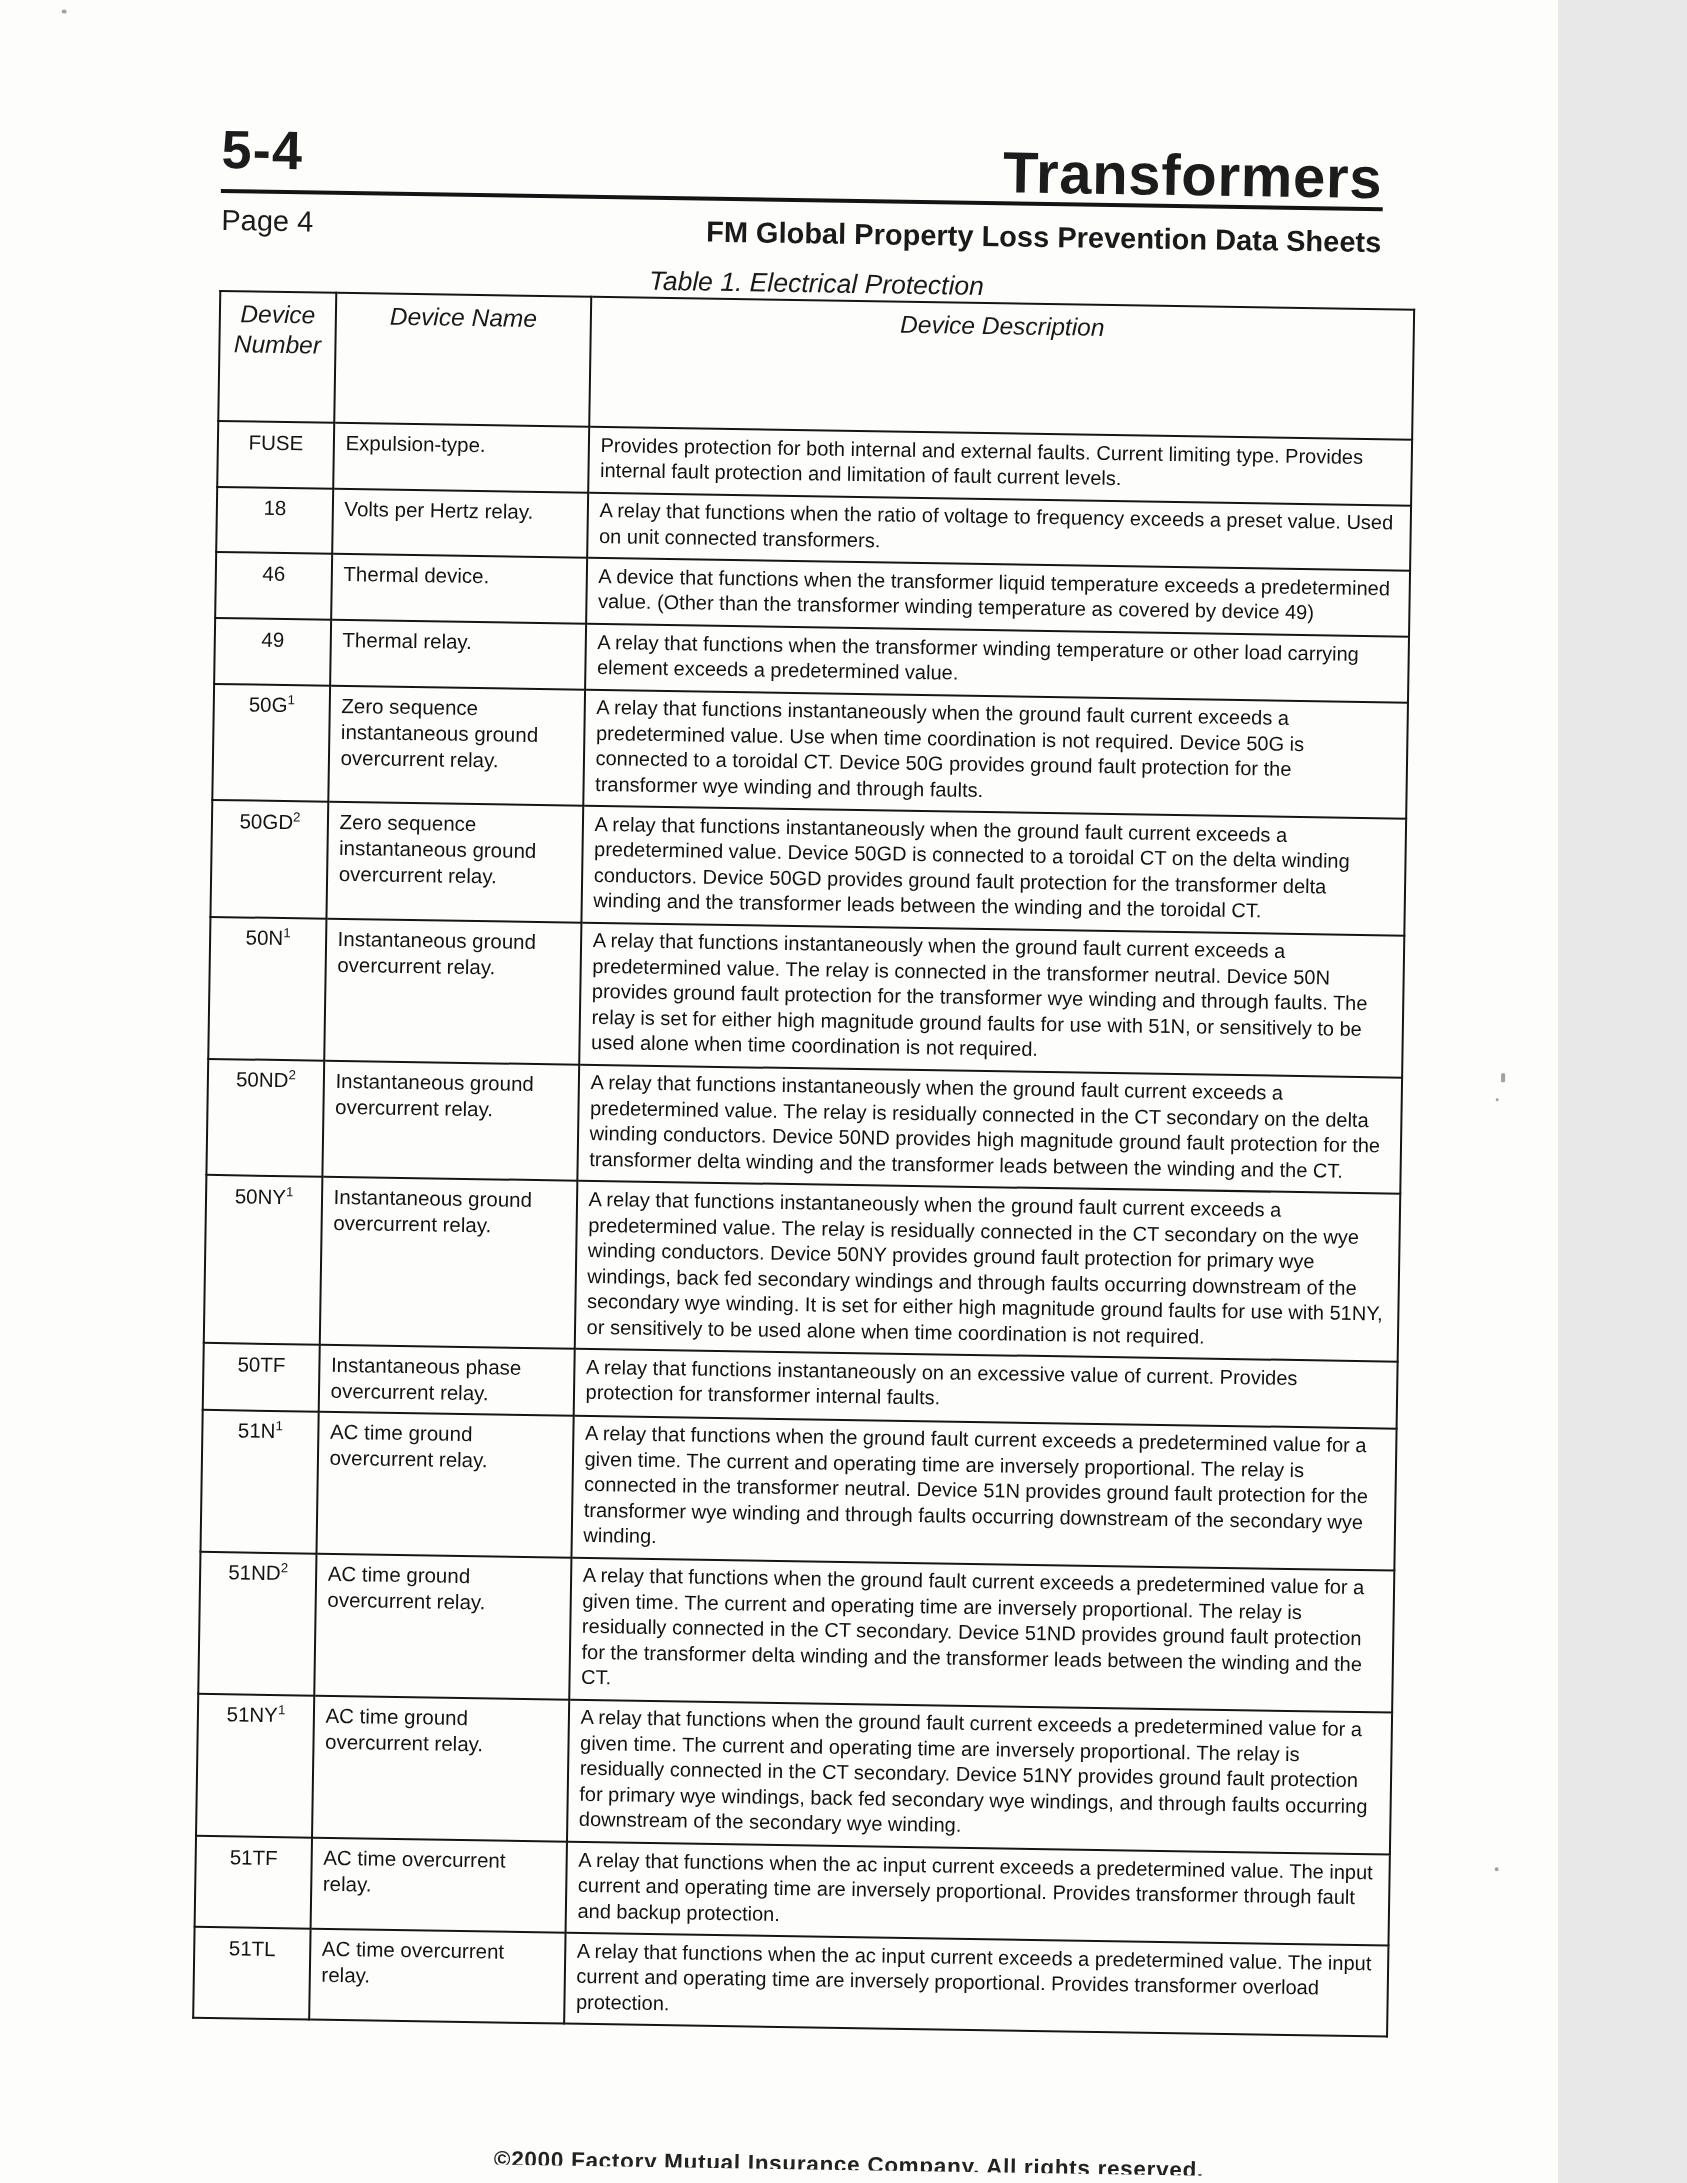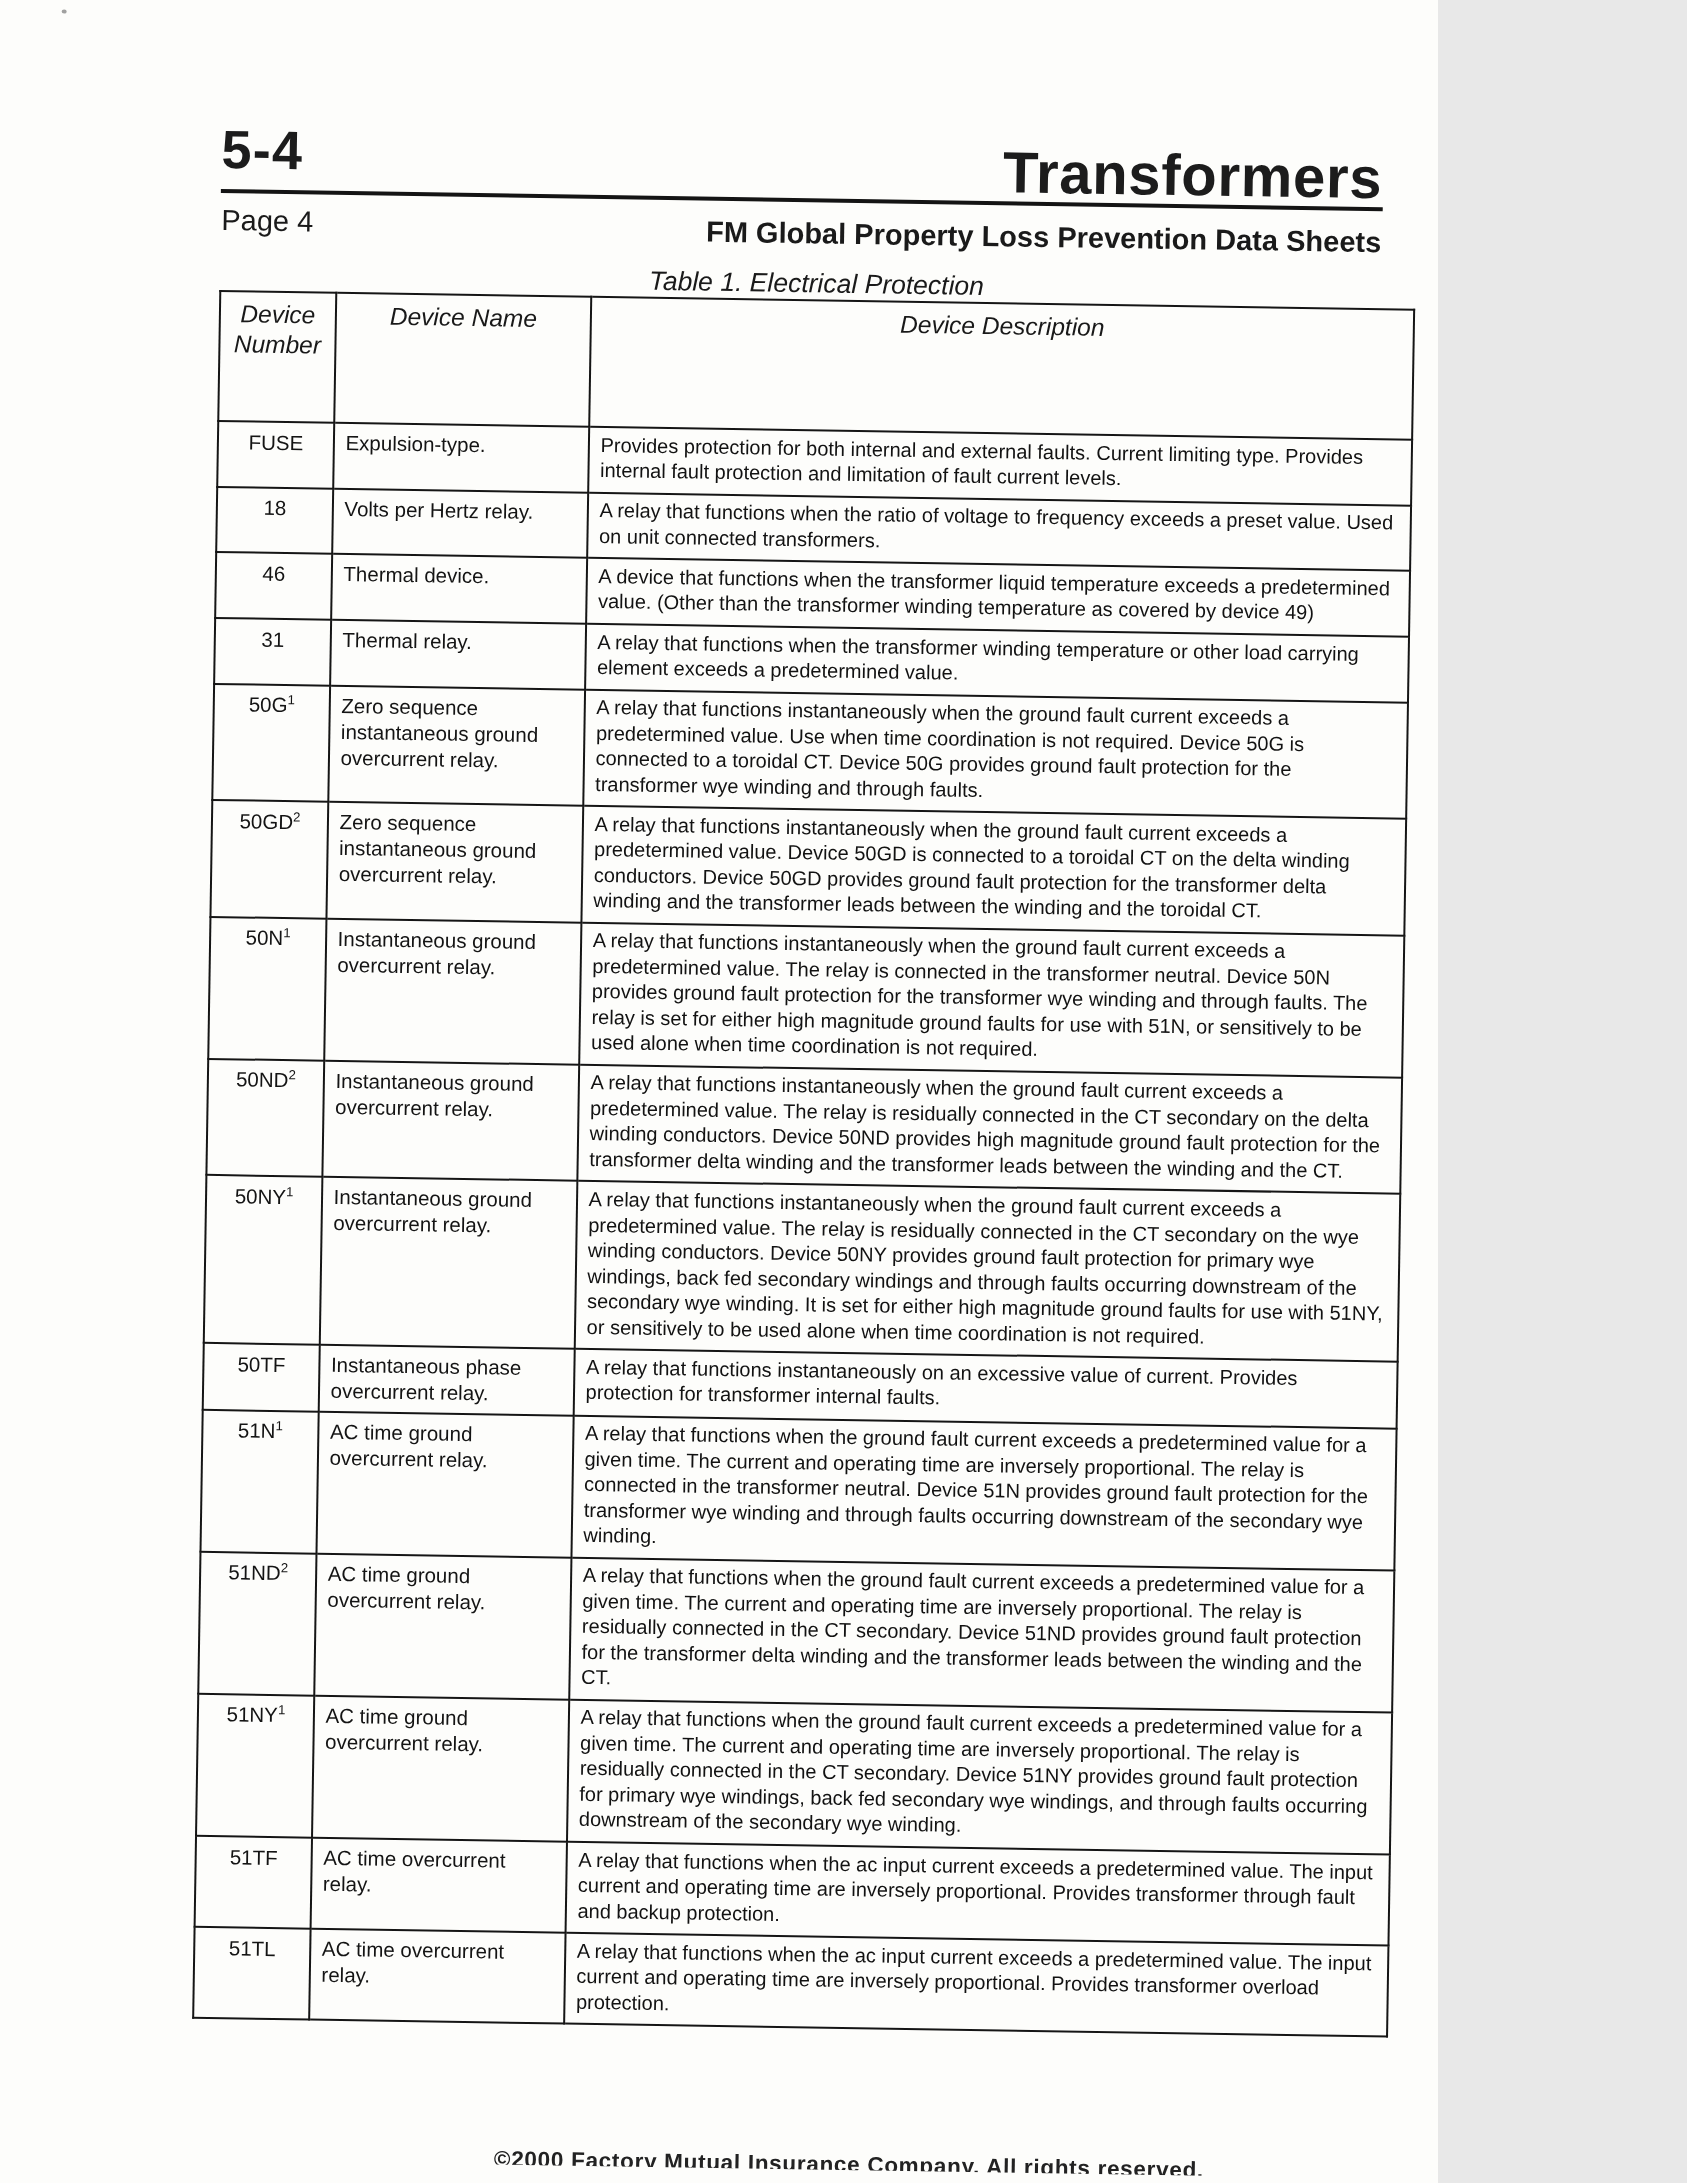--- a/index.html
+++ b/index.html
@@ -1,18 +1,18 @@
 <!DOCTYPE html>
 <html style="font-size:10.6px"><head>
 <meta charset="utf-8">
 <style>
   html,body{margin:0;padding:0;background:#e8e8e8;}
   .sheet{
     position:relative;
-    width:1438px;height:2183px;
+    width:1558px;height:2183px;
     background:#fdfdfb;
     overflow:hidden;
     font-family:"Liberation Sans", sans-serif;
     color:#161616;
   }
   .content{
     position:absolute;left:0;top:0;width:1687px;height:2183px;
     transform:rotate(0.9deg);
     transform-origin:222px 119px;
   }
@@ -141,21 +141,21 @@
     <td class="desc">A relay that functions when the ratio of voltage to frequency exceeds a preset value. Used on unit connected transformers.</td>
   </tr>
 
   <tr>
     <td class="num"><span class="numtext">46</span></td>
     <td class="name">Thermal device.</td>
     <td class="desc">A device that functions when the transformer liquid temperature exceeds a predetermined value. (Other than the transformer winding temperature as covered by device 49)</td>
   </tr>
 
   <tr>
-    <td class="num"><span class="numtext">31</span></td>
+    <td class="num"><span class="numtext">49</span></td>
     <td class="name">Thermal relay.</td>
     <td class="desc">A relay that functions when the transformer winding temperature or other load carrying element exceeds a predetermined value.</td>
   </tr>
 
   <tr>
     <td class="num"><span class="numtext">50G</span><sup class="numsup">1</sup></td>
     <td class="name">Zero sequence instantaneous ground overcurrent relay.</td>
     <td class="desc">A relay that functions instantaneously when the ground fault current exceeds a predetermined value. Use when time coordination is not required. Device 50G is connected to a toroidal CT. Device 50G provides ground fault protection for the transformer wye winding and through faults.</td>
   </tr>
 

